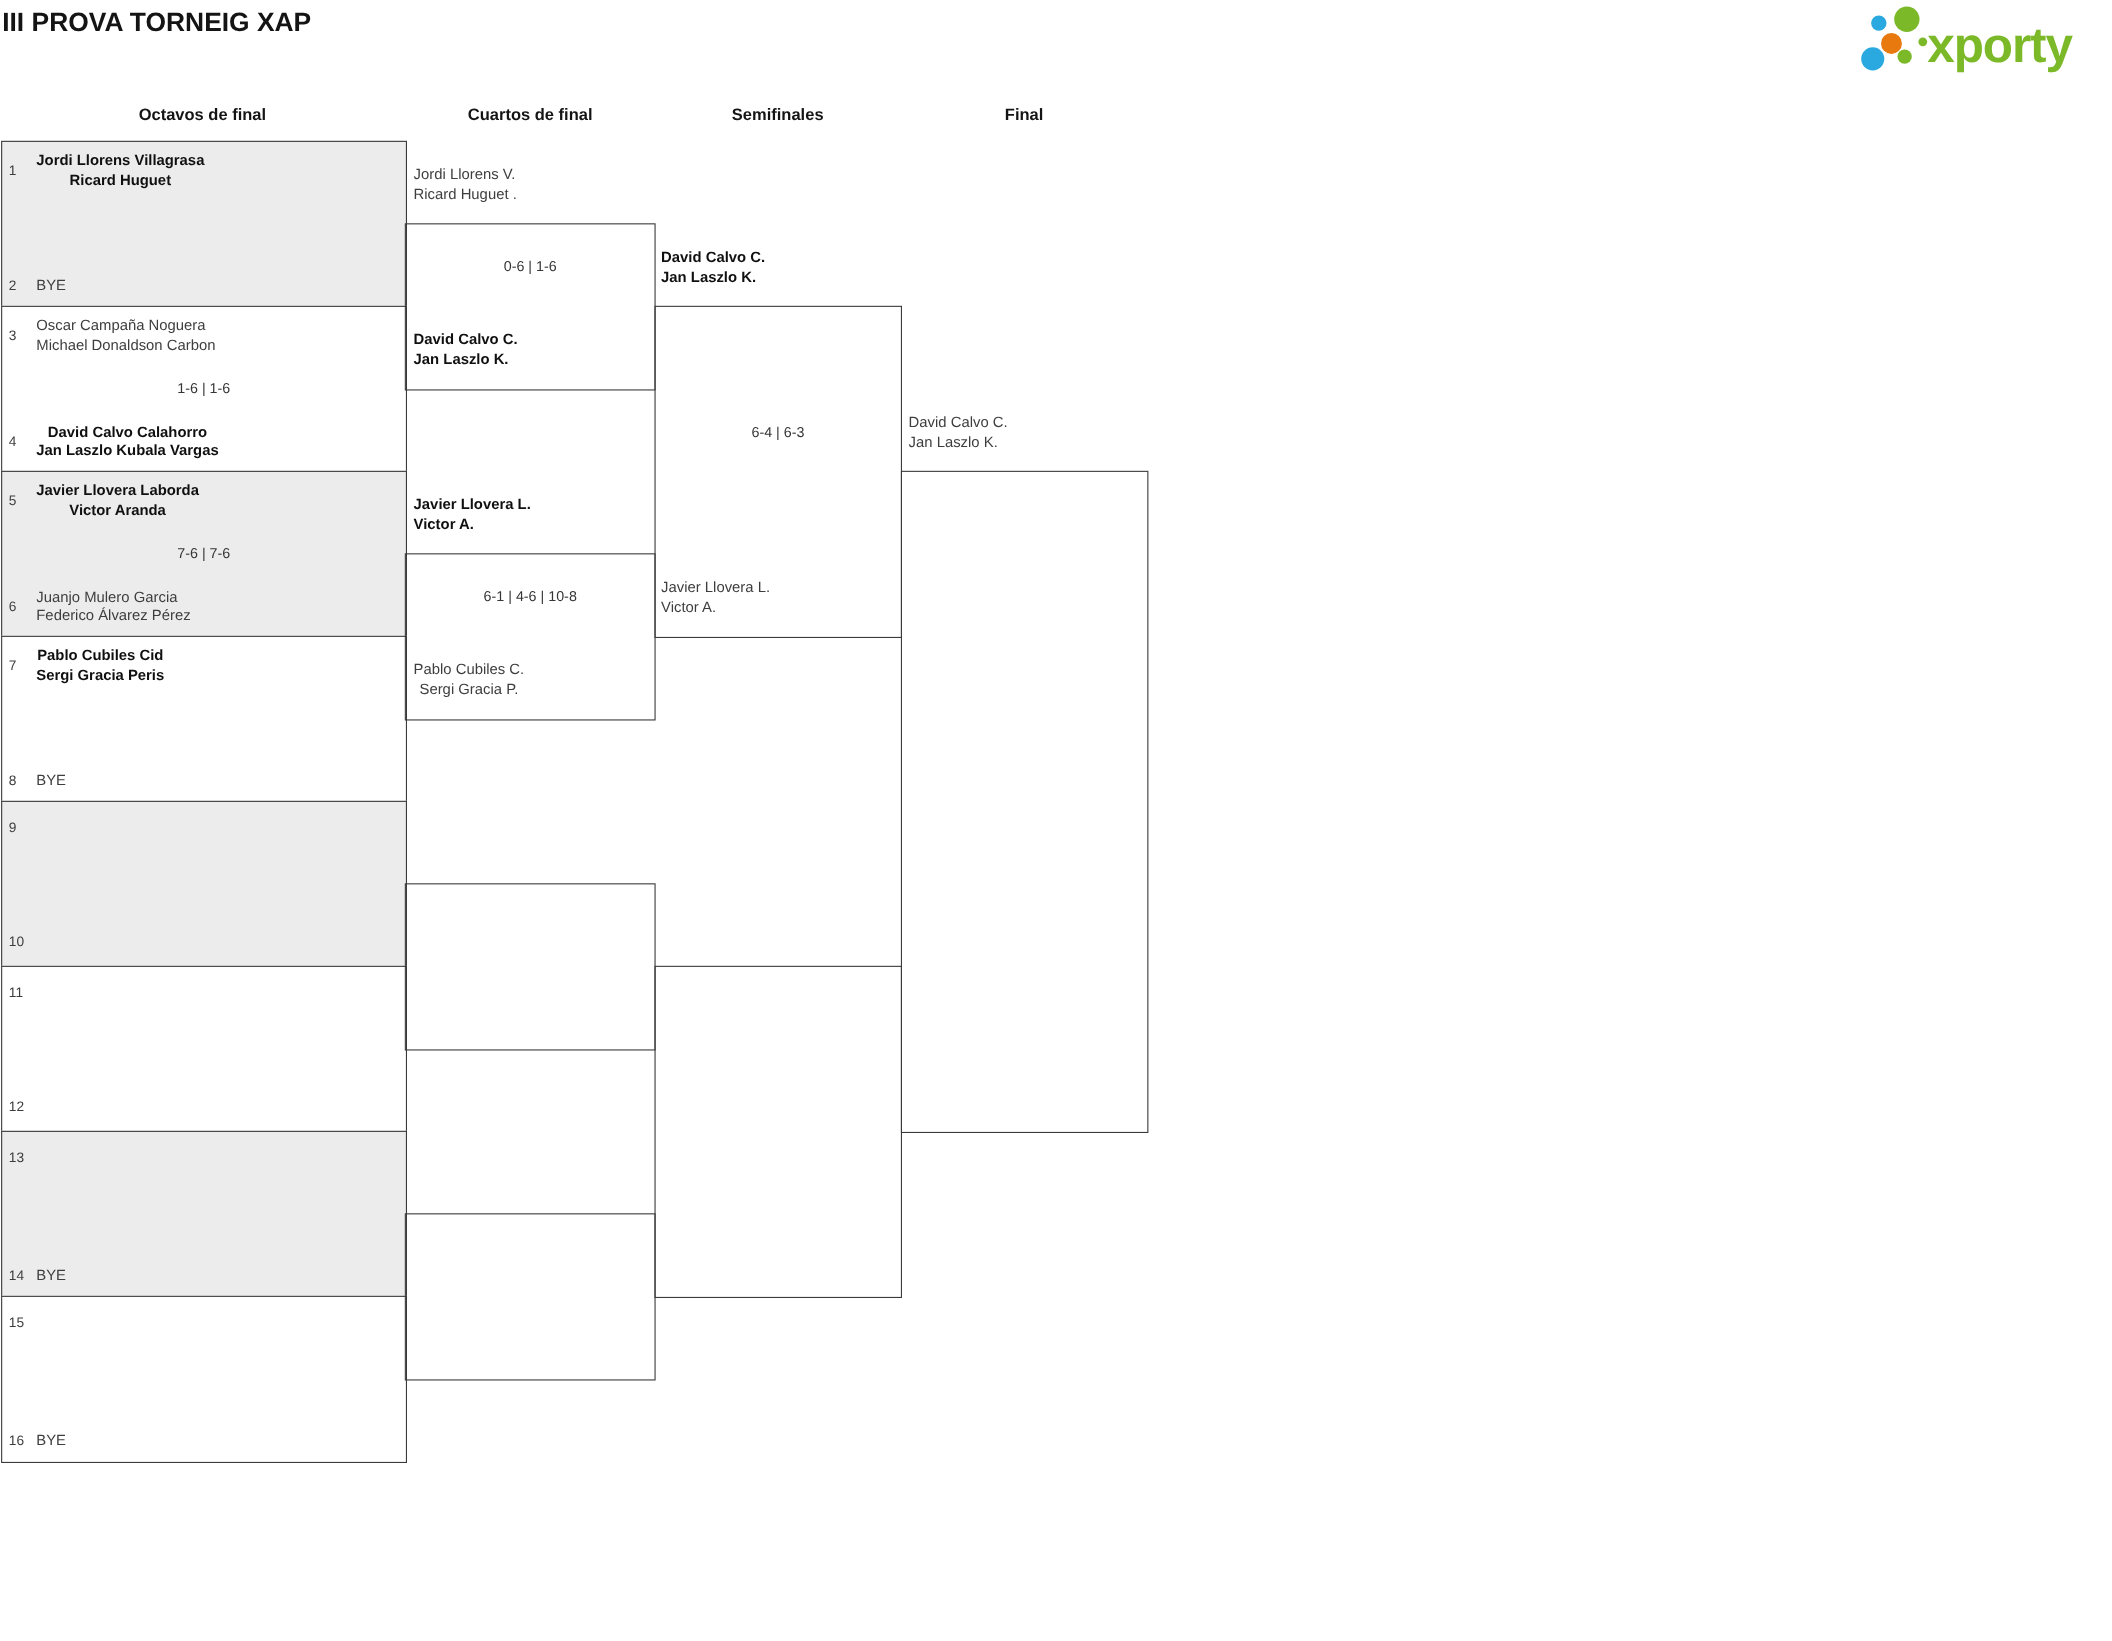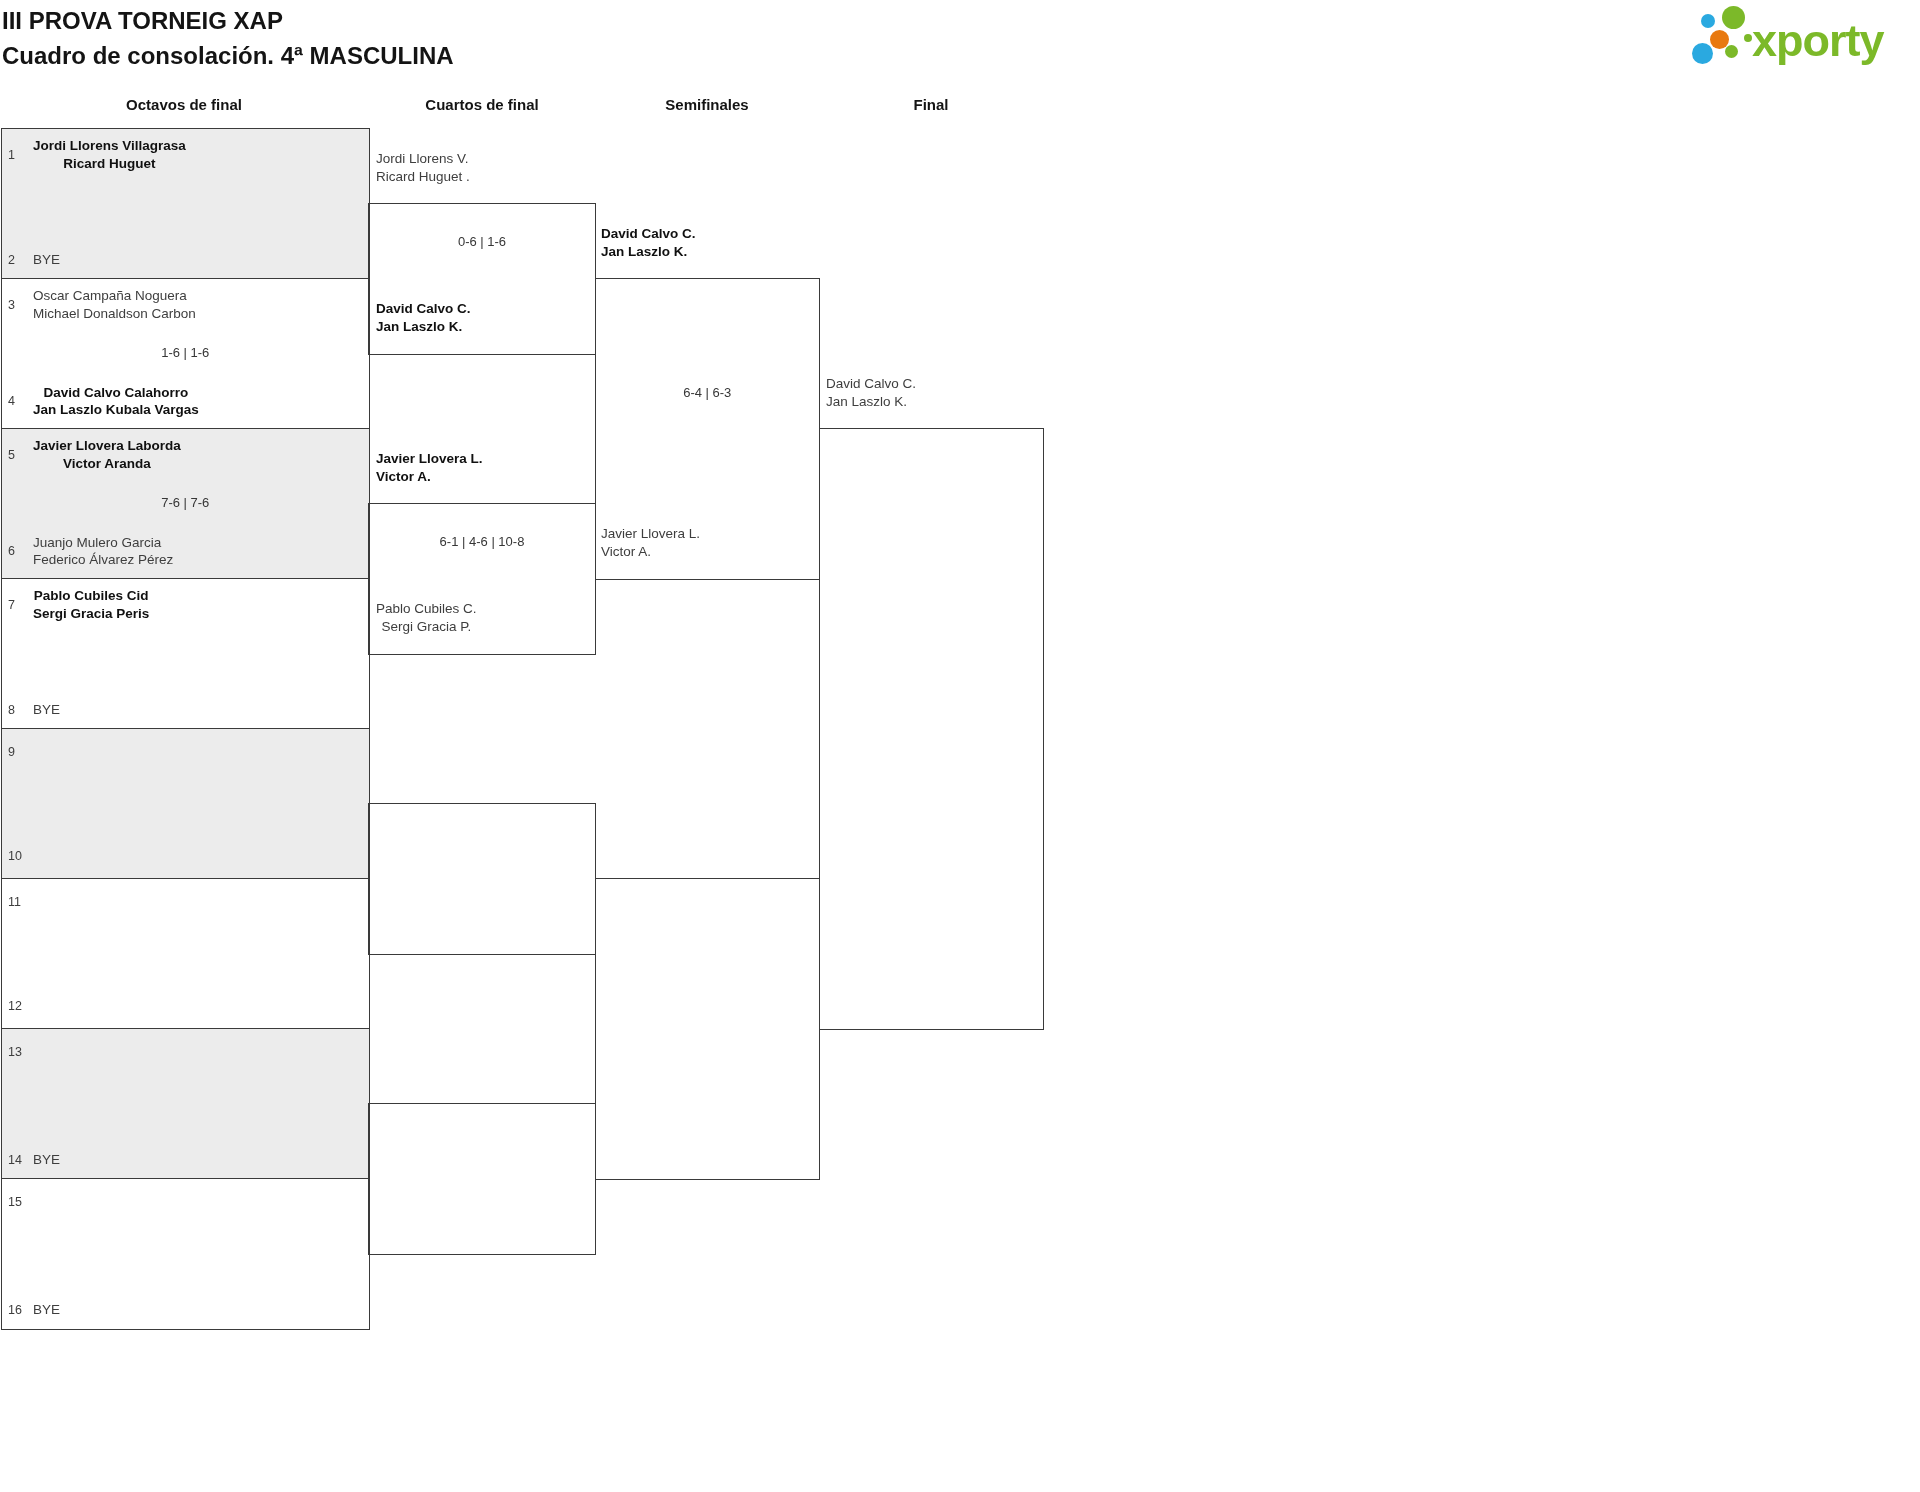--- a/index.html
+++ b/index.html
@@ -42,21 +42,20 @@
   .adv.bold{font-weight:bold;color:#101010;}
   .mscore{position:absolute;text-align:center;font-size:13px;color:#363636;}
 </style>
 </head>
 <body>
 
 <div class="page">
 
   <div class="title">
     <div>III PROVA TORNEIG XAP</div>
-    <div>Cuadro de consolación. 4ª MASCULINA</div>
   </div>
 
   <div>
     <span class="dot" style="left:1701px;top:14px;width:14px;height:14px;background:#2aa9e0;"></span>
     <span class="dot" style="left:1721.5px;top:6px;width:23px;height:23px;background:#7cb929;"></span>
     <span class="dot" style="left:1709.5px;top:29.5px;width:19px;height:19px;background:#e8790f;"></span>
     <span class="dot" style="left:1691.5px;top:42.5px;width:21px;height:21px;background:#2aa9e0;"></span>
     <span class="dot" style="left:1724.5px;top:45px;width:13px;height:13px;background:#7cb929;"></span>
     <span class="dot" style="left:1744px;top:34px;width:8px;height:8px;background:#7cb929;"></span>
     <span class="logo-text" style="color:#7cb929;">xporty</span>

